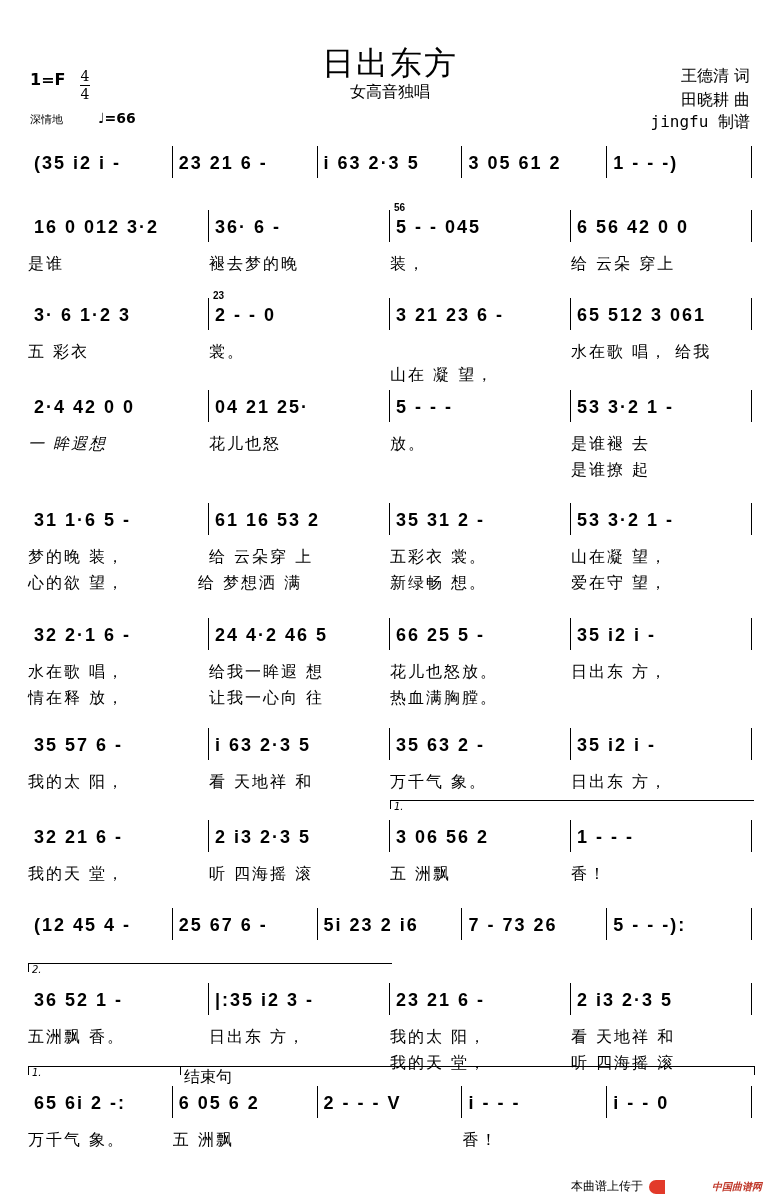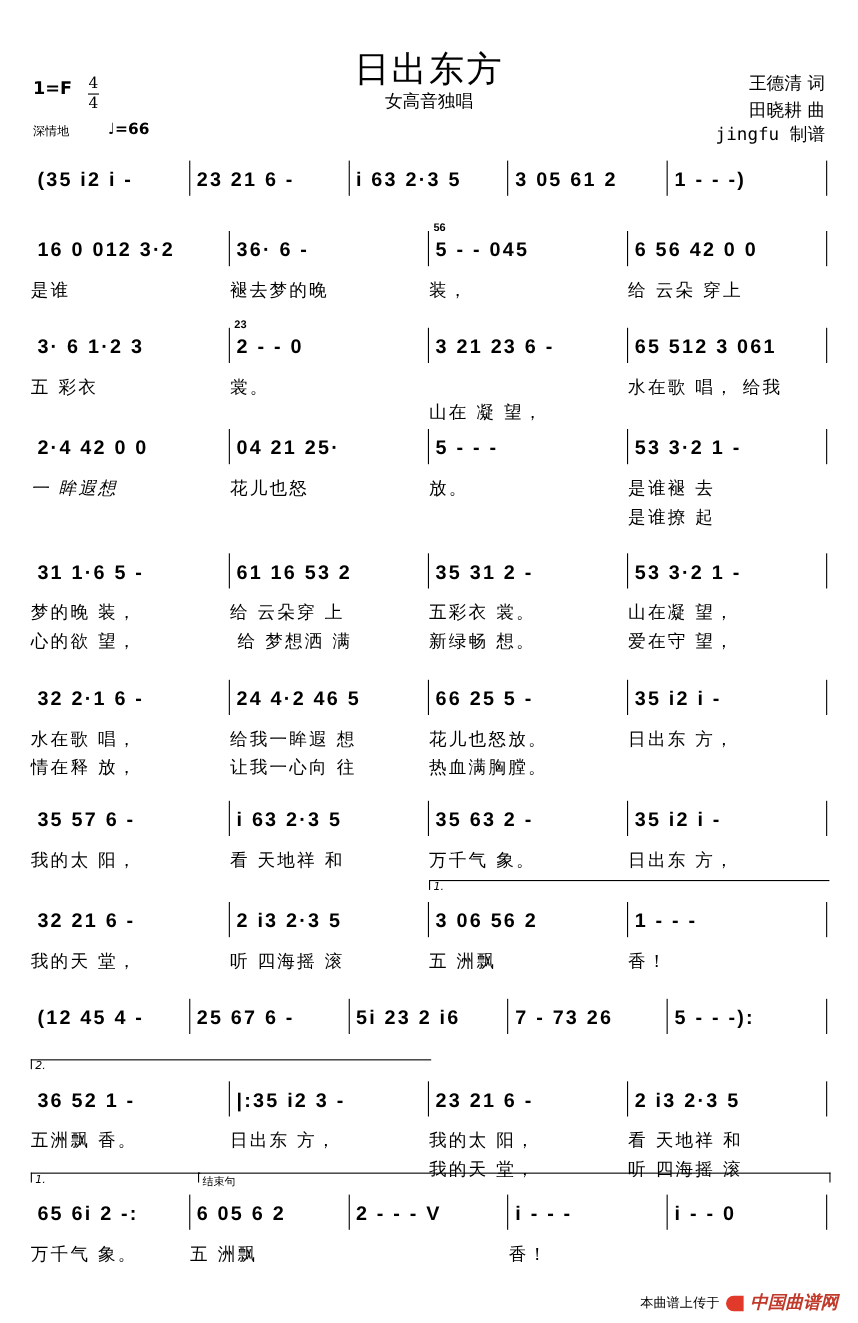--- a/index.html
+++ b/index.html
@@ -17,21 +17,21 @@
   .notes { position:absolute; left:0; right:0; height:30px; font-size:18px; font-weight:bold;
            font-family:"Liberation Sans", sans-serif; white-space:nowrap; }
   .bar { display:inline-block; vertical-align:top; height:30px; position:relative; }
   .bar-inner { position:absolute; left:6px; right:6px; top:0; display:flex; justify-content:space-between; align-items:center; height:30px; letter-spacing:2px; }
   .barline { position:absolute; top:-2px; width:1px; height:32px; background:#000; }
   .lyrics { position:absolute; left:0; right:0; font-size:16px; font-family:"DejaVu Serif", serif; letter-spacing:2px; white-space:nowrap; }
   .lyr { position:absolute; }
   .volta { position:absolute; border-top:1px solid #000; border-left:1px solid #000; height:8px; font-size:10px; font-style:italic; padding-left:3px; }
   .footer { right:18px; bottom:8px; font-size:12px; display:flex; align-items:center; gap:6px; }
   .logo-mark { display:inline-block; width:16px; height:14px; border-radius:7px 0 0 7px; background:#e23a2a; }
-  .logo-text { color:#c0392b; font-weight:bold; font-style:italic; font-size:16px; }
+  .logo-text { color:#c0392b; font-weight:bold; font-style:italic; font-size:10px;margin-left:41px; }
 </style>
 </head>
 <body>
 
 <div class="abs title">日出东方</div>
 <div class="abs subtitle">女高音独唱</div>
 <div class="abs key">1=F</div>
 <div class="abs timesig">
   <div>4</div>
   <div style="border-top:1px solid #000;width:10px;margin:0 auto;"></div>
@@ -83,21 +83,21 @@
     <div class="system" style="top: 505px;">
       <div class="notes"><div class="bar" style="width: 181px;"><div class="bar-inner">31 1·6 5 -</div><div class="barline" style="right: 0px;"></div></div><div class="bar" style="width: 181px;"><div class="bar-inner">61 16 53 2</div><div class="barline" style="right: 0px;"></div></div><div class="bar" style="width: 181px;"><div class="bar-inner">35 31 2 -</div><div class="barline" style="right: 0px;"></div></div><div class="bar" style="width: 181px;"><div class="bar-inner">53 3·2 1 -</div><div class="barline" style="right: 0px;"></div></div></div>
       <div class="lyrics" style="top: 42px;">
         <span class="lyr" style="left: 0px;">梦的晚  装，</span>
         <span class="lyr" style="left: 181px;">给  云朵穿  上</span>
         <span class="lyr" style="left: 362px;">五彩衣  裳。</span>
         <span class="lyr" style="left: 543px;">山在凝  望，</span>
       </div>
       <div class="lyrics" style="top: 68px;">
         <span class="lyr" style="left: 0px;">心的欲  望，</span>
-        <span class="lyr" style="left: 188px;">给  梦想洒  满</span>
+        <span class="lyr" style="left: 170px;">给  梦想洒  满</span>
         <span class="lyr" style="left: 362px;">新绿畅  想。</span>
         <span class="lyr" style="left: 543px;">爱在守  望，</span>
       </div>
     </div>
     <div class="system" style="top: 620px;">
       <div class="notes"><div class="bar" style="width: 181px;"><div class="bar-inner">32 2·1 6 -</div><div class="barline" style="right: 0px;"></div></div><div class="bar" style="width: 181px;"><div class="bar-inner">24 4·2 46 5</div><div class="barline" style="right: 0px;"></div></div><div class="bar" style="width: 181px;"><div class="bar-inner">66 25 5 -</div><div class="barline" style="right: 0px;"></div></div><div class="bar" style="width: 181px;"><div class="bar-inner">35 i2 i -</div><div class="barline" style="right: 0px;"></div></div></div>
       <div class="lyrics" style="top: 42px;">
         <span class="lyr" style="left: 0px;">水在歌  唱，</span>
         <span class="lyr" style="left: 181px;">给我一眸遐  想</span>
         <span class="lyr" style="left: 362px;">花儿也怒放。</span>
@@ -144,21 +144,21 @@
       <div class="lyrics" style="top: 68px;">
         <span class="lyr" style="left: 0px;"></span>
         <span class="lyr" style="left: 181px;"></span>
         <span class="lyr" style="left: 362px;">我的天  堂，</span>
         <span class="lyr" style="left: 543px;">听  四海摇  滚</span>
       </div>
     </div>
     <div class="system" style="top: 1088px;">
       <div class="notes"><div class="bar" style="width: 144.8px;"><div class="bar-inner">65 6i 2 -:</div><div class="barline" style="right: 0px;"></div></div><div class="bar" style="width: 144.8px;"><div class="bar-inner">6 05 6 2</div><div class="barline" style="right: 0px;"></div></div><div class="bar" style="width: 144.8px;"><div class="bar-inner">2 - - - V</div><div class="barline" style="right: 0px;"></div></div><div class="bar" style="width: 144.8px;"><div class="bar-inner">i - - -</div><div class="barline" style="right: 0px;"></div></div><div class="bar" style="width: 144.8px;"><div class="bar-inner">i - - 0</div><div class="barline" style="right: 0px;"></div></div></div>
       <div class="volta" style="left: 0px; top: -22px; width: 150px;">1.</div>
-      <div class="volta" style="left: 152px; top: -22px; width: 570px; font-style: normal; font-size: 10px; border-right: 1px solid rgb(0, 0, 0);">结束句</div>
+      <div class="volta" style="left: 152px; top: -22px; width: 570px; font-style: normal; font-size: 16px; border-right: 1px solid rgb(0, 0, 0);">结束句</div>
       <div class="lyrics" style="top: 42px;">
         <span class="lyr" style="left: 0px;">万千气  象。</span>
         <span class="lyr" style="left: 144.8px;">五  洲飘</span>
         <span class="lyr" style="left: 289.6px;"></span>
         <span class="lyr" style="left: 434.4px;">香！</span>
         <span class="lyr" style="left: 579.2px;"></span>
       </div>
     </div>
   </div>
 

